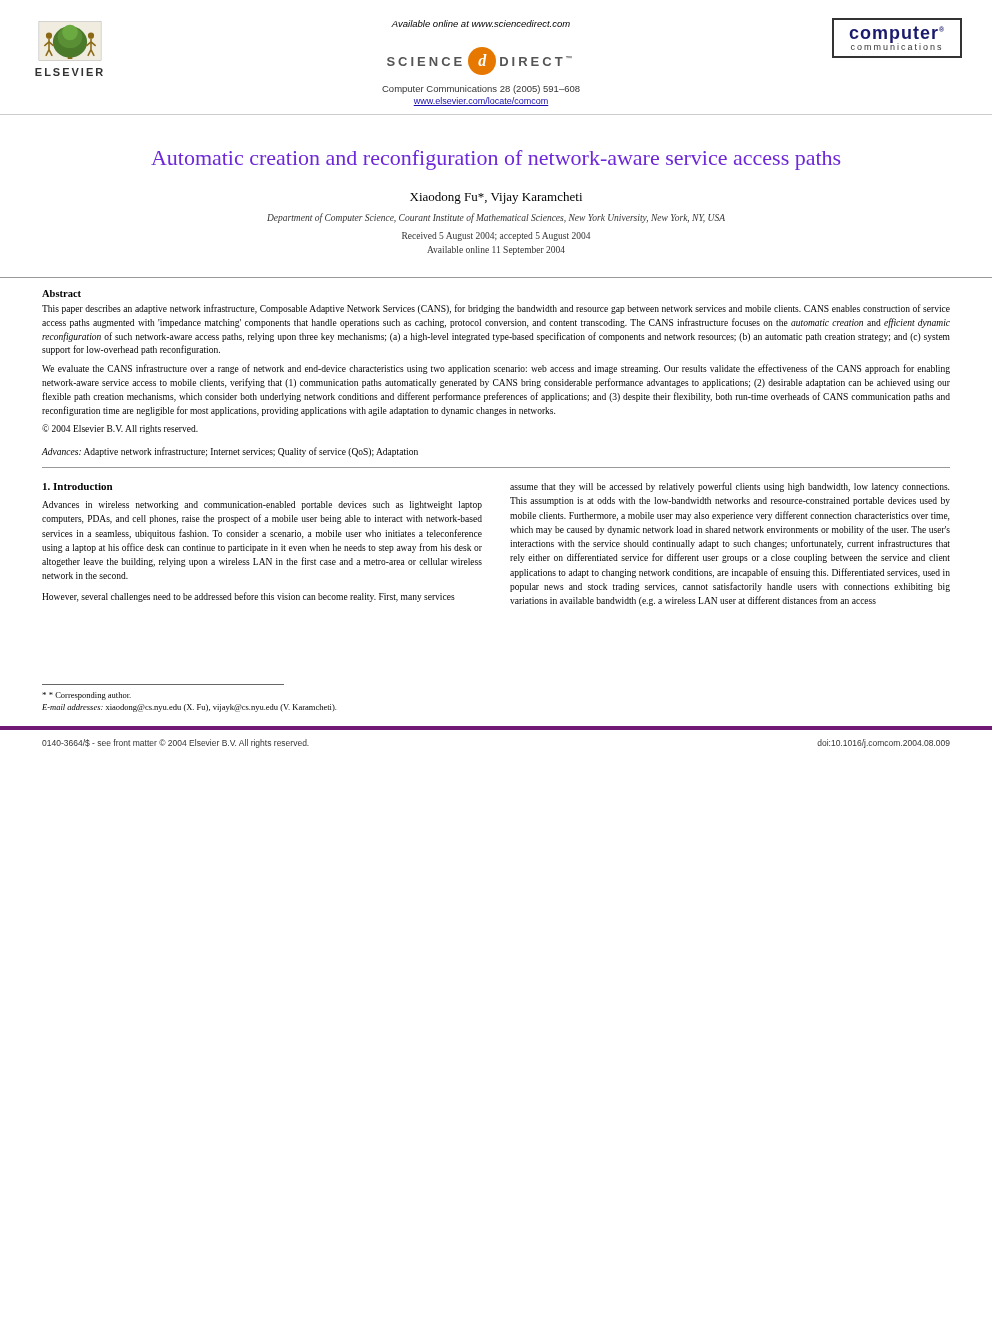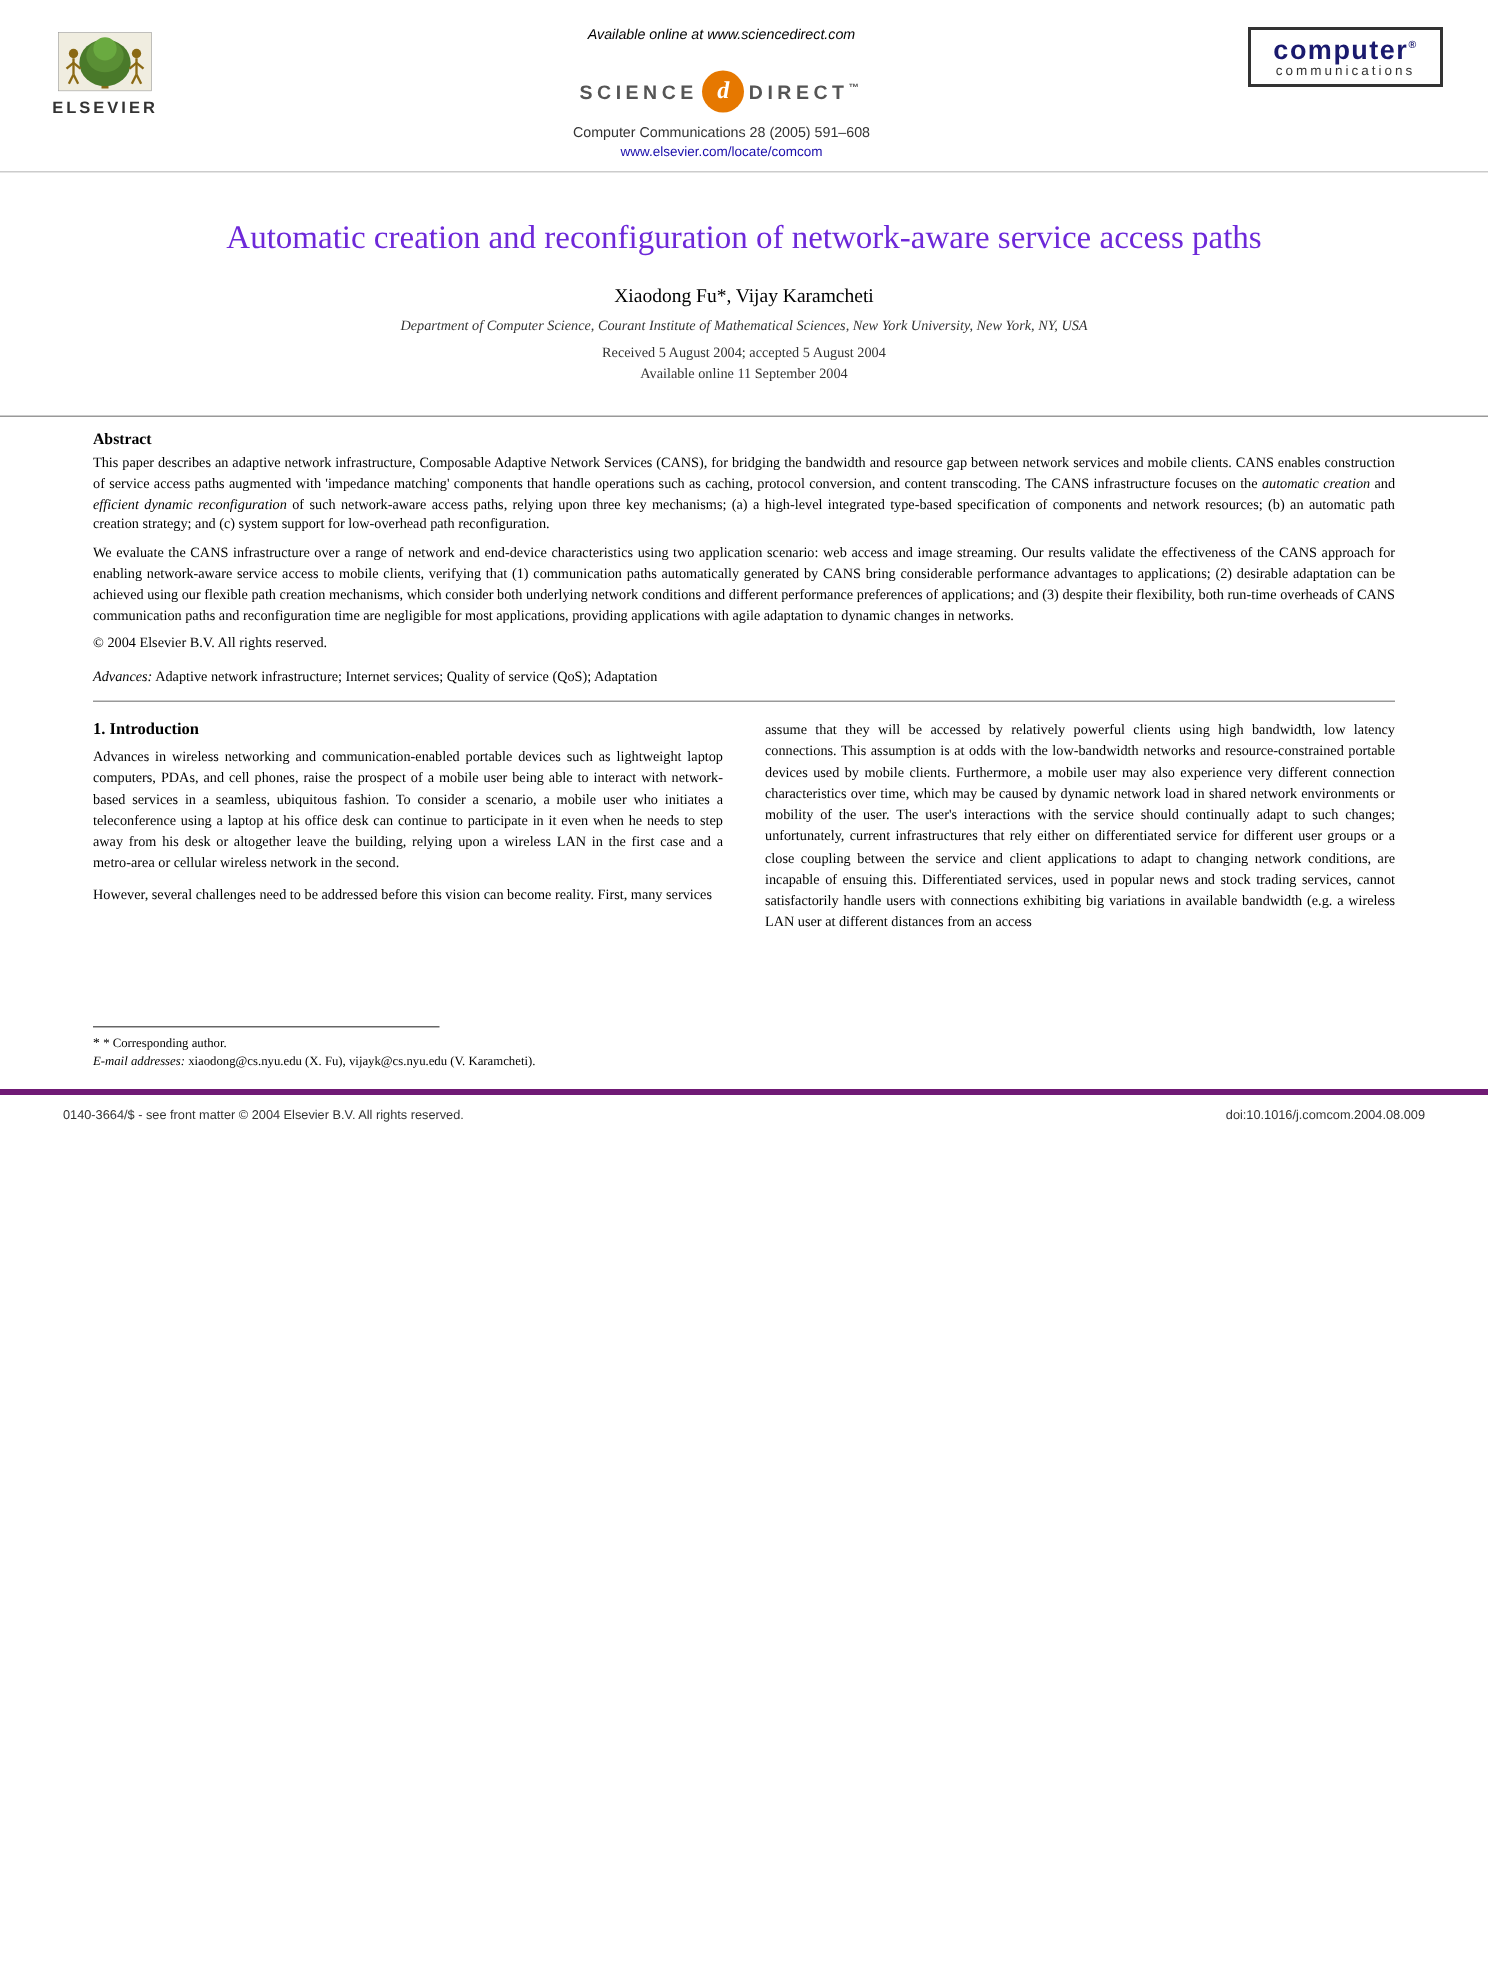--- a/index.html
+++ b/index.html
@@ -105,20 +105,21 @@
     }
     .journal-name {
       font-size: 9.5px;
       font-family: Arial, sans-serif;
       color: #333;
       margin-top: 4px;
     }
     .journal-url {
       font-size: 9px;
       color: #1a0dab;
+      text-decoration: underline;
       font-family: Arial, sans-serif;
       margin-top: 2px;
     }
     .header-right {
       width: 140px;
       display: flex;
       flex-direction: column;
       align-items: flex-end;
     }
     .computer-comm-logo {
@@ -143,21 +144,21 @@
     }
     .cc-communications {
       font-family: Arial, sans-serif;
       font-size: 9px;
       letter-spacing: 2px;
       color: #333;
       display: block;
     }
     
     .main-content {
-      padding: 0 62px;
+      padding: 0 42px;
     }
     
     .title-section {
       text-align: center;
       padding: 24px 30px 10px;
     }
     .paper-title {
       font-family: "Times New Roman", serif;
       font-size: 22px;
       font-weight: normal;

